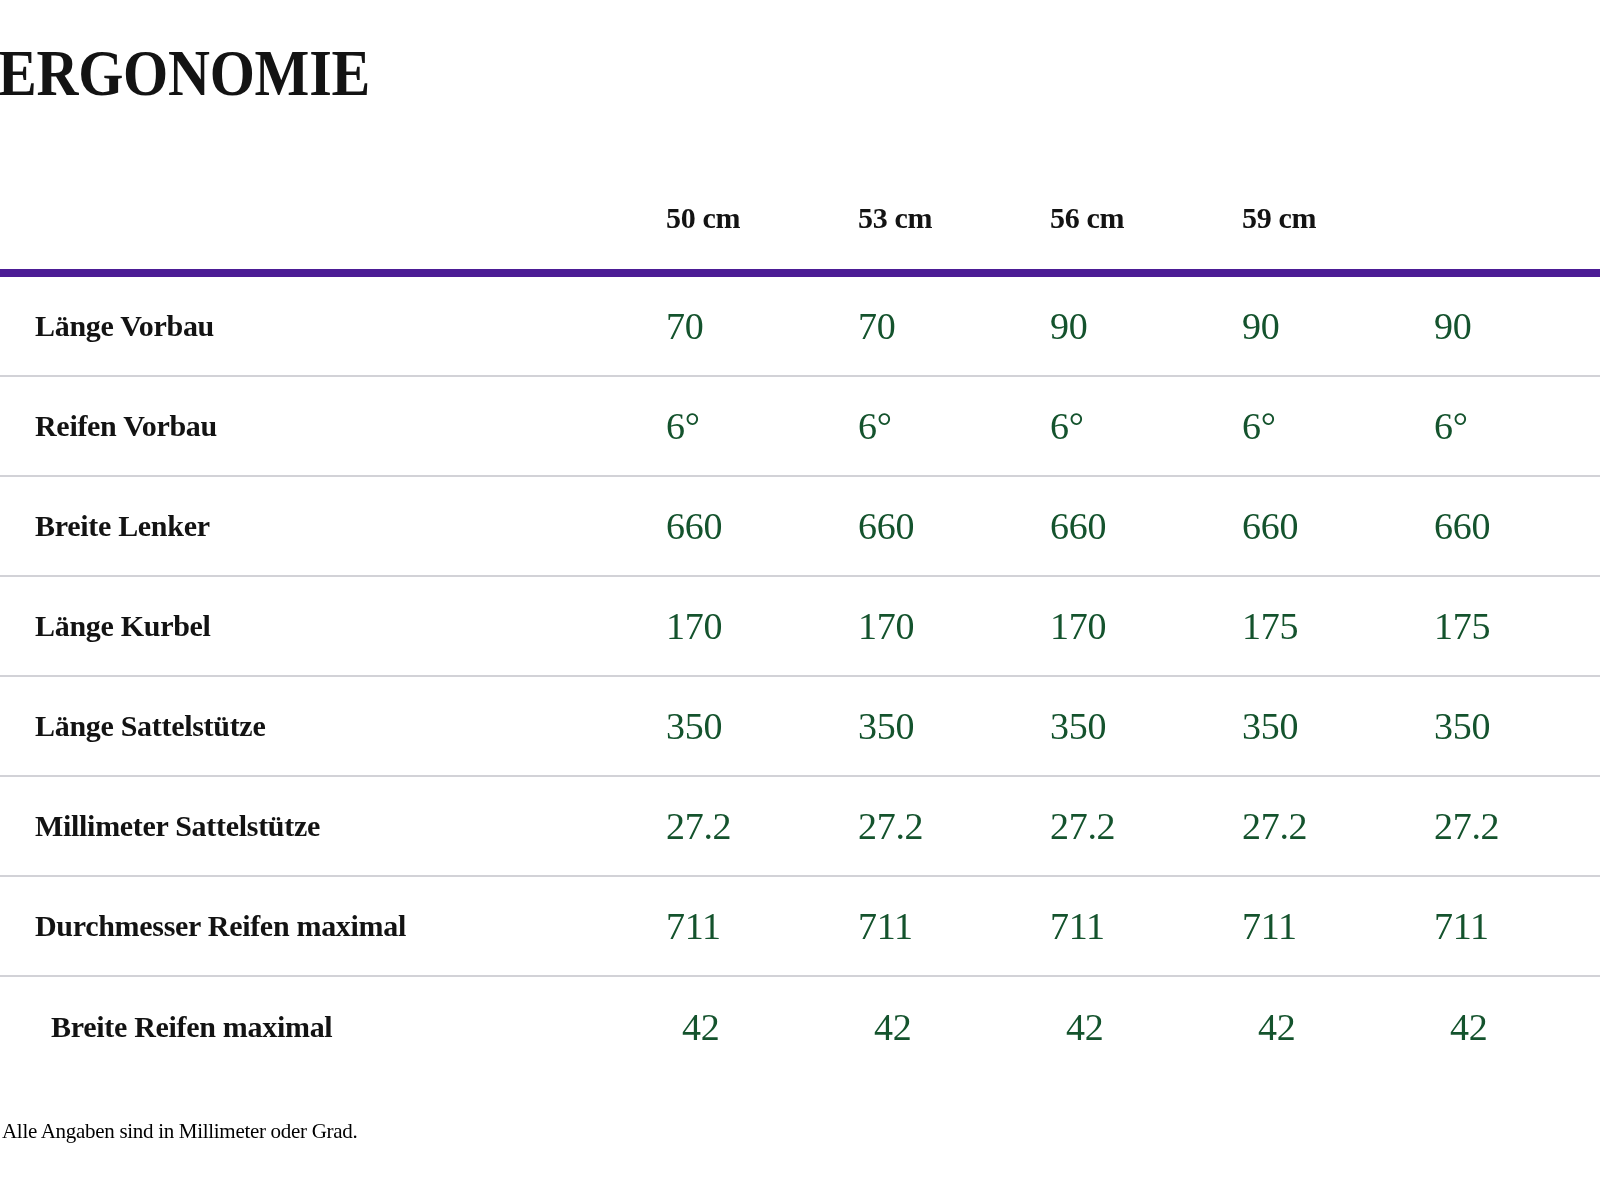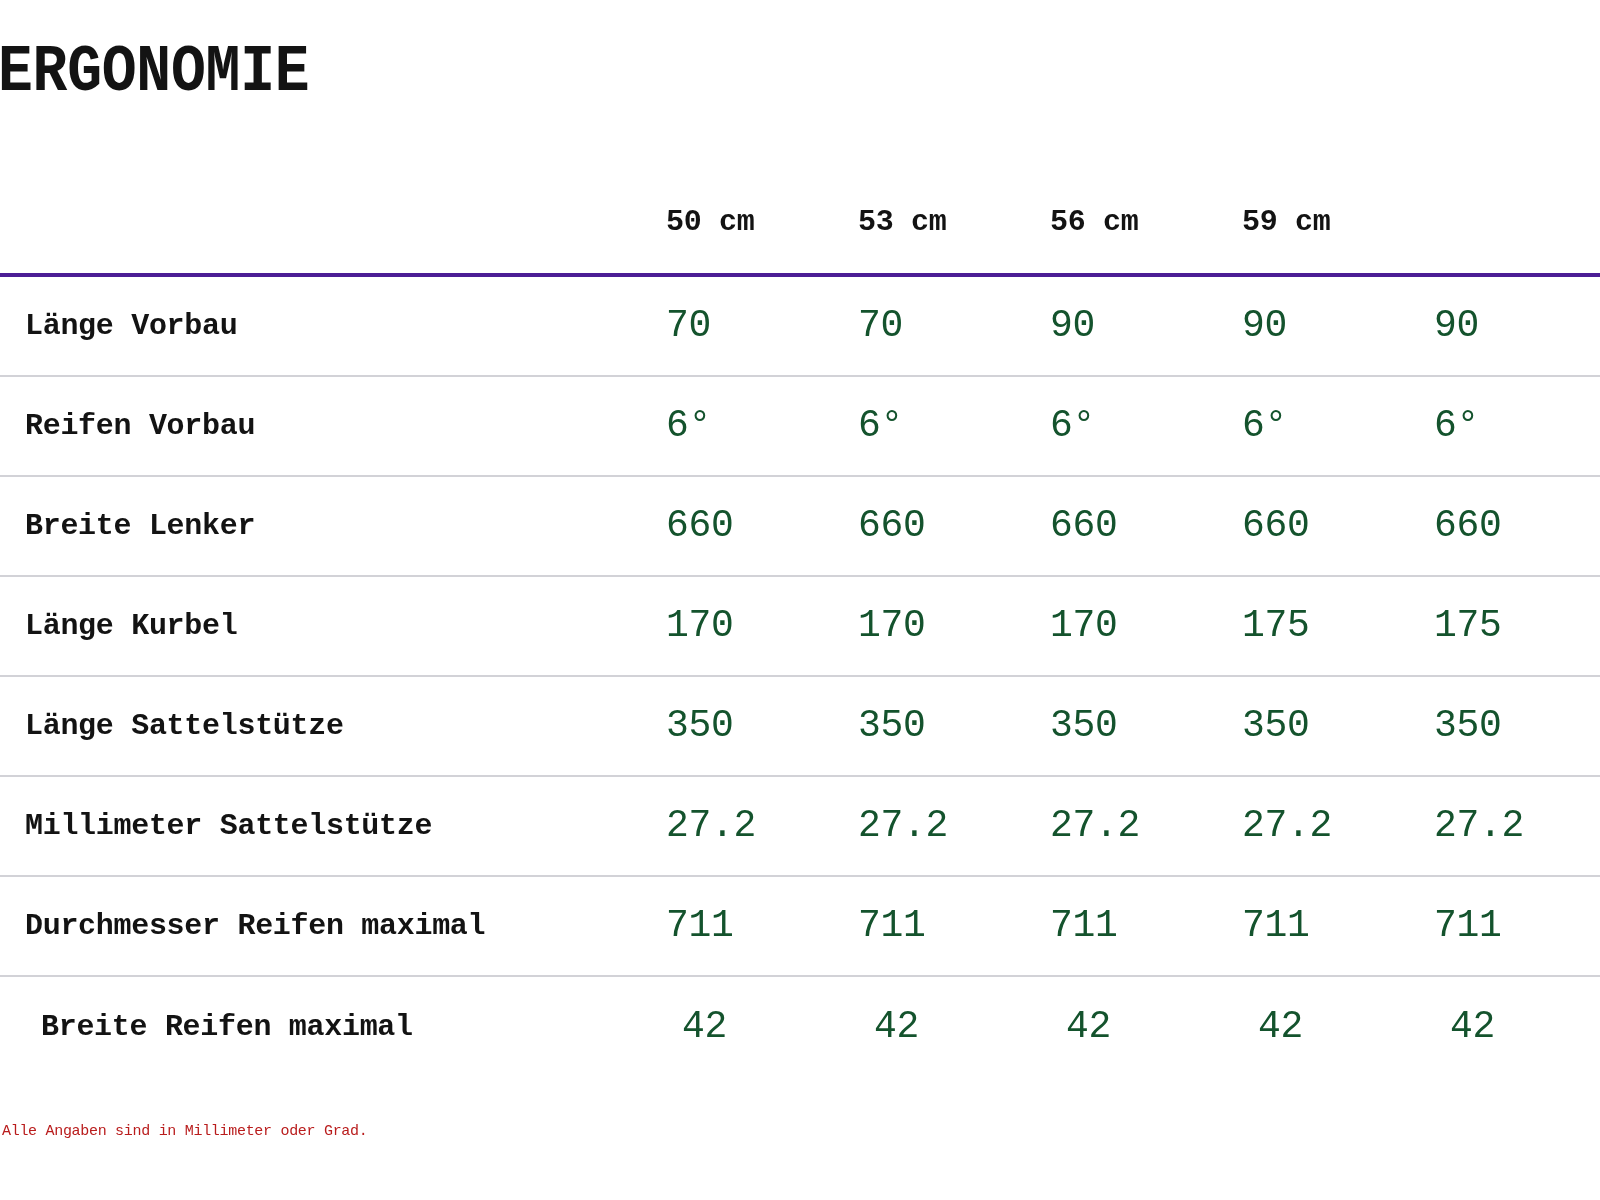--- a/index.html
+++ b/index.html
@@ -6,21 +6,21 @@
     margin: 0;
     padding: 0;
     background: #ffffff;
   }
   .page {
     position: relative;
     width: 1600px;
     height: 1200px;
     background: #ffffff;
     overflow: hidden;
-    font-family: Liberation Mono, monospace;
+    font-family: Liberation Serif, serif;
     color: #131313;
     letter-spacing: -0.3px;
   }
   .page-title {
     margin: 40px 0 0 -2px;
     font-size: 66px;
     font-weight: 700;
     line-height: 1;
     transform: scaleX(0.88);
     transform-origin: left center;
@@ -28,21 +28,21 @@
     color: #131313;
   }
   .spec-table {
     width: 1600px;
   }
   .header-row {
     display: grid;
     grid-template-columns: 640px 192px 192px 192px 192px 192px;
     height: 171px;
     align-items: end;
-    border-bottom: 4px solid #4c1d95;
+    border-bottom: 8px solid #4c1d95;
     box-sizing: border-box;
   }
   .header-cell {
     padding: 0 0 36px 26px;
     font-size: 30px;
     font-weight: 700;
     line-height: 30px;
     white-space: nowrap;
   }
   .spec-row {
@@ -51,41 +51,41 @@
     height: 100px;
     align-items: center;
     border-bottom: 2px solid #d2d2d7;
     box-sizing: border-box;
   }
   .spec-row:last-child {
     border-bottom: none;
     margin-left: 16px;
   }
   .label-cell {
-    padding-left: 25px;
+    padding-left: 35px;
     font-size: 30px;
     font-weight: 700;
     line-height: 34px;
     color: #131313;
     white-space: nowrap;
   }
   .value-cell {
     padding-left: 26px;
     font-size: 38px;
     font-weight: 400;
     line-height: 34px;
     color: #14532d;
     white-space: nowrap;
   }
   .footnote {
     margin: 41px 0 0 2px;
-    font-size: 15px;
+    font-size: 21px;
     font-weight: 400;
     line-height: 27px;
-    color: #b91c1c;
+    color: #000000;
   }
 </style>
 </head>
 <body>
 
 <div class="page">
 
   <h1 class="page-title">ERGONOMIE</h1>
 
   <div class="spec-table">

